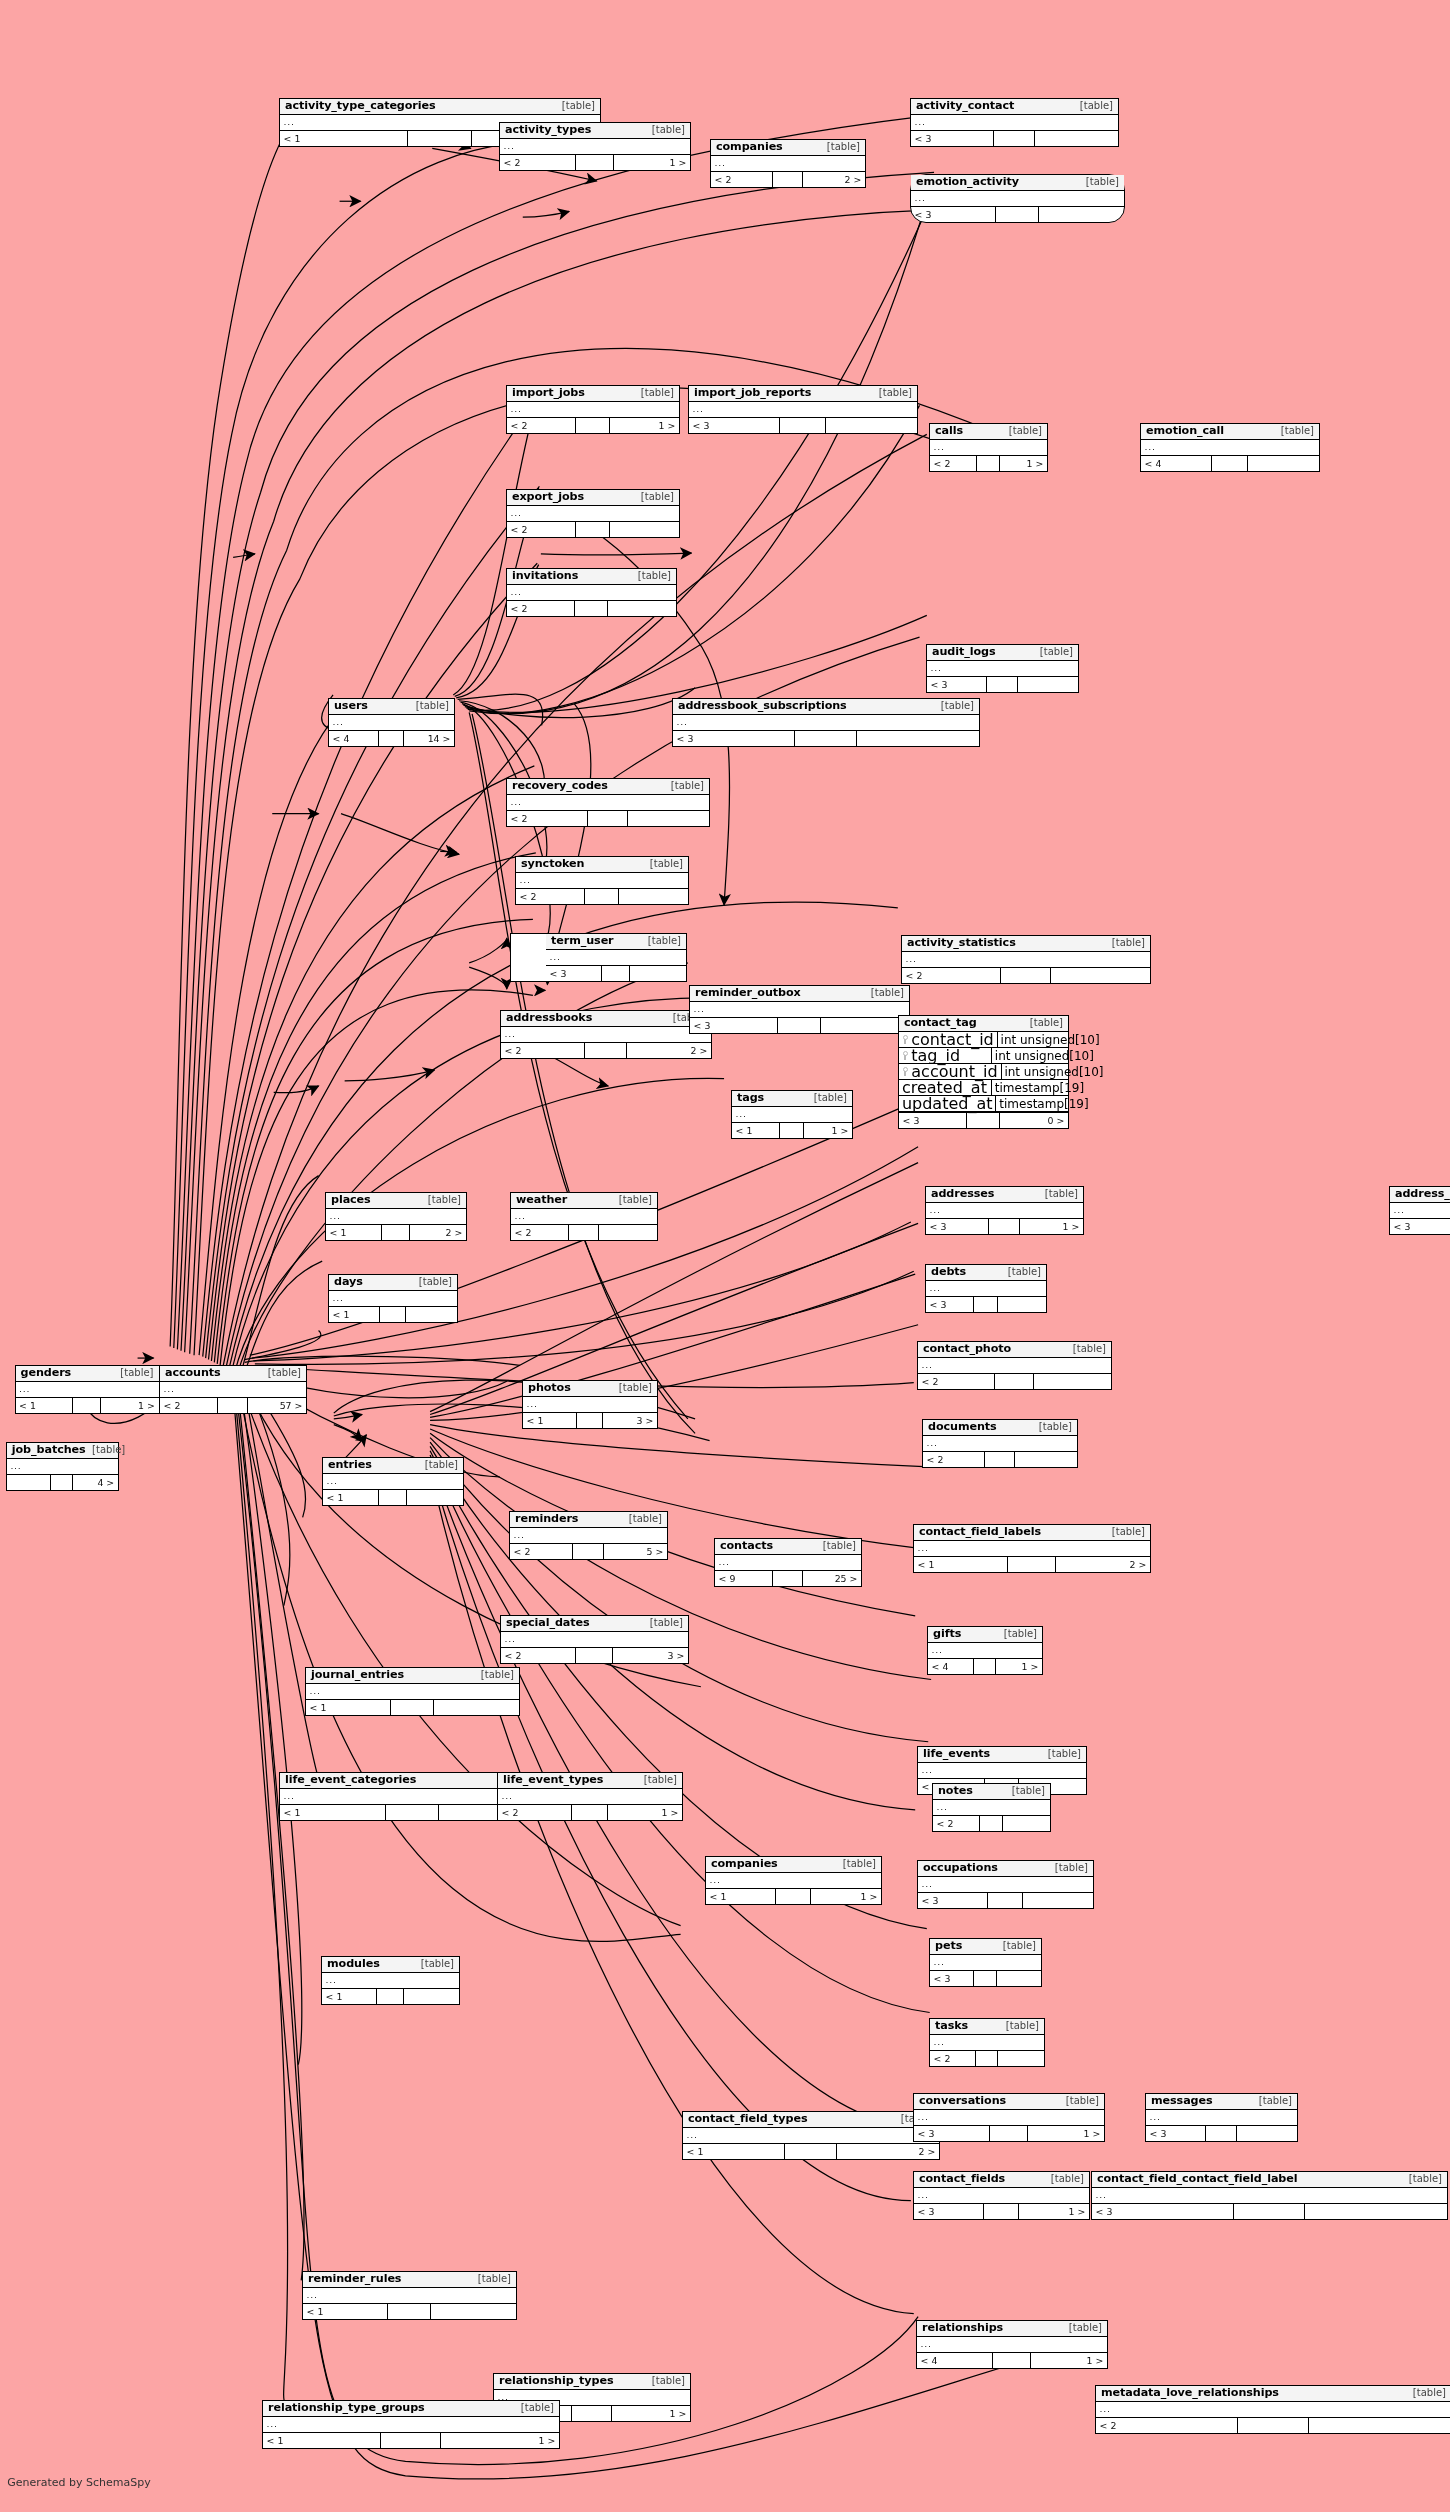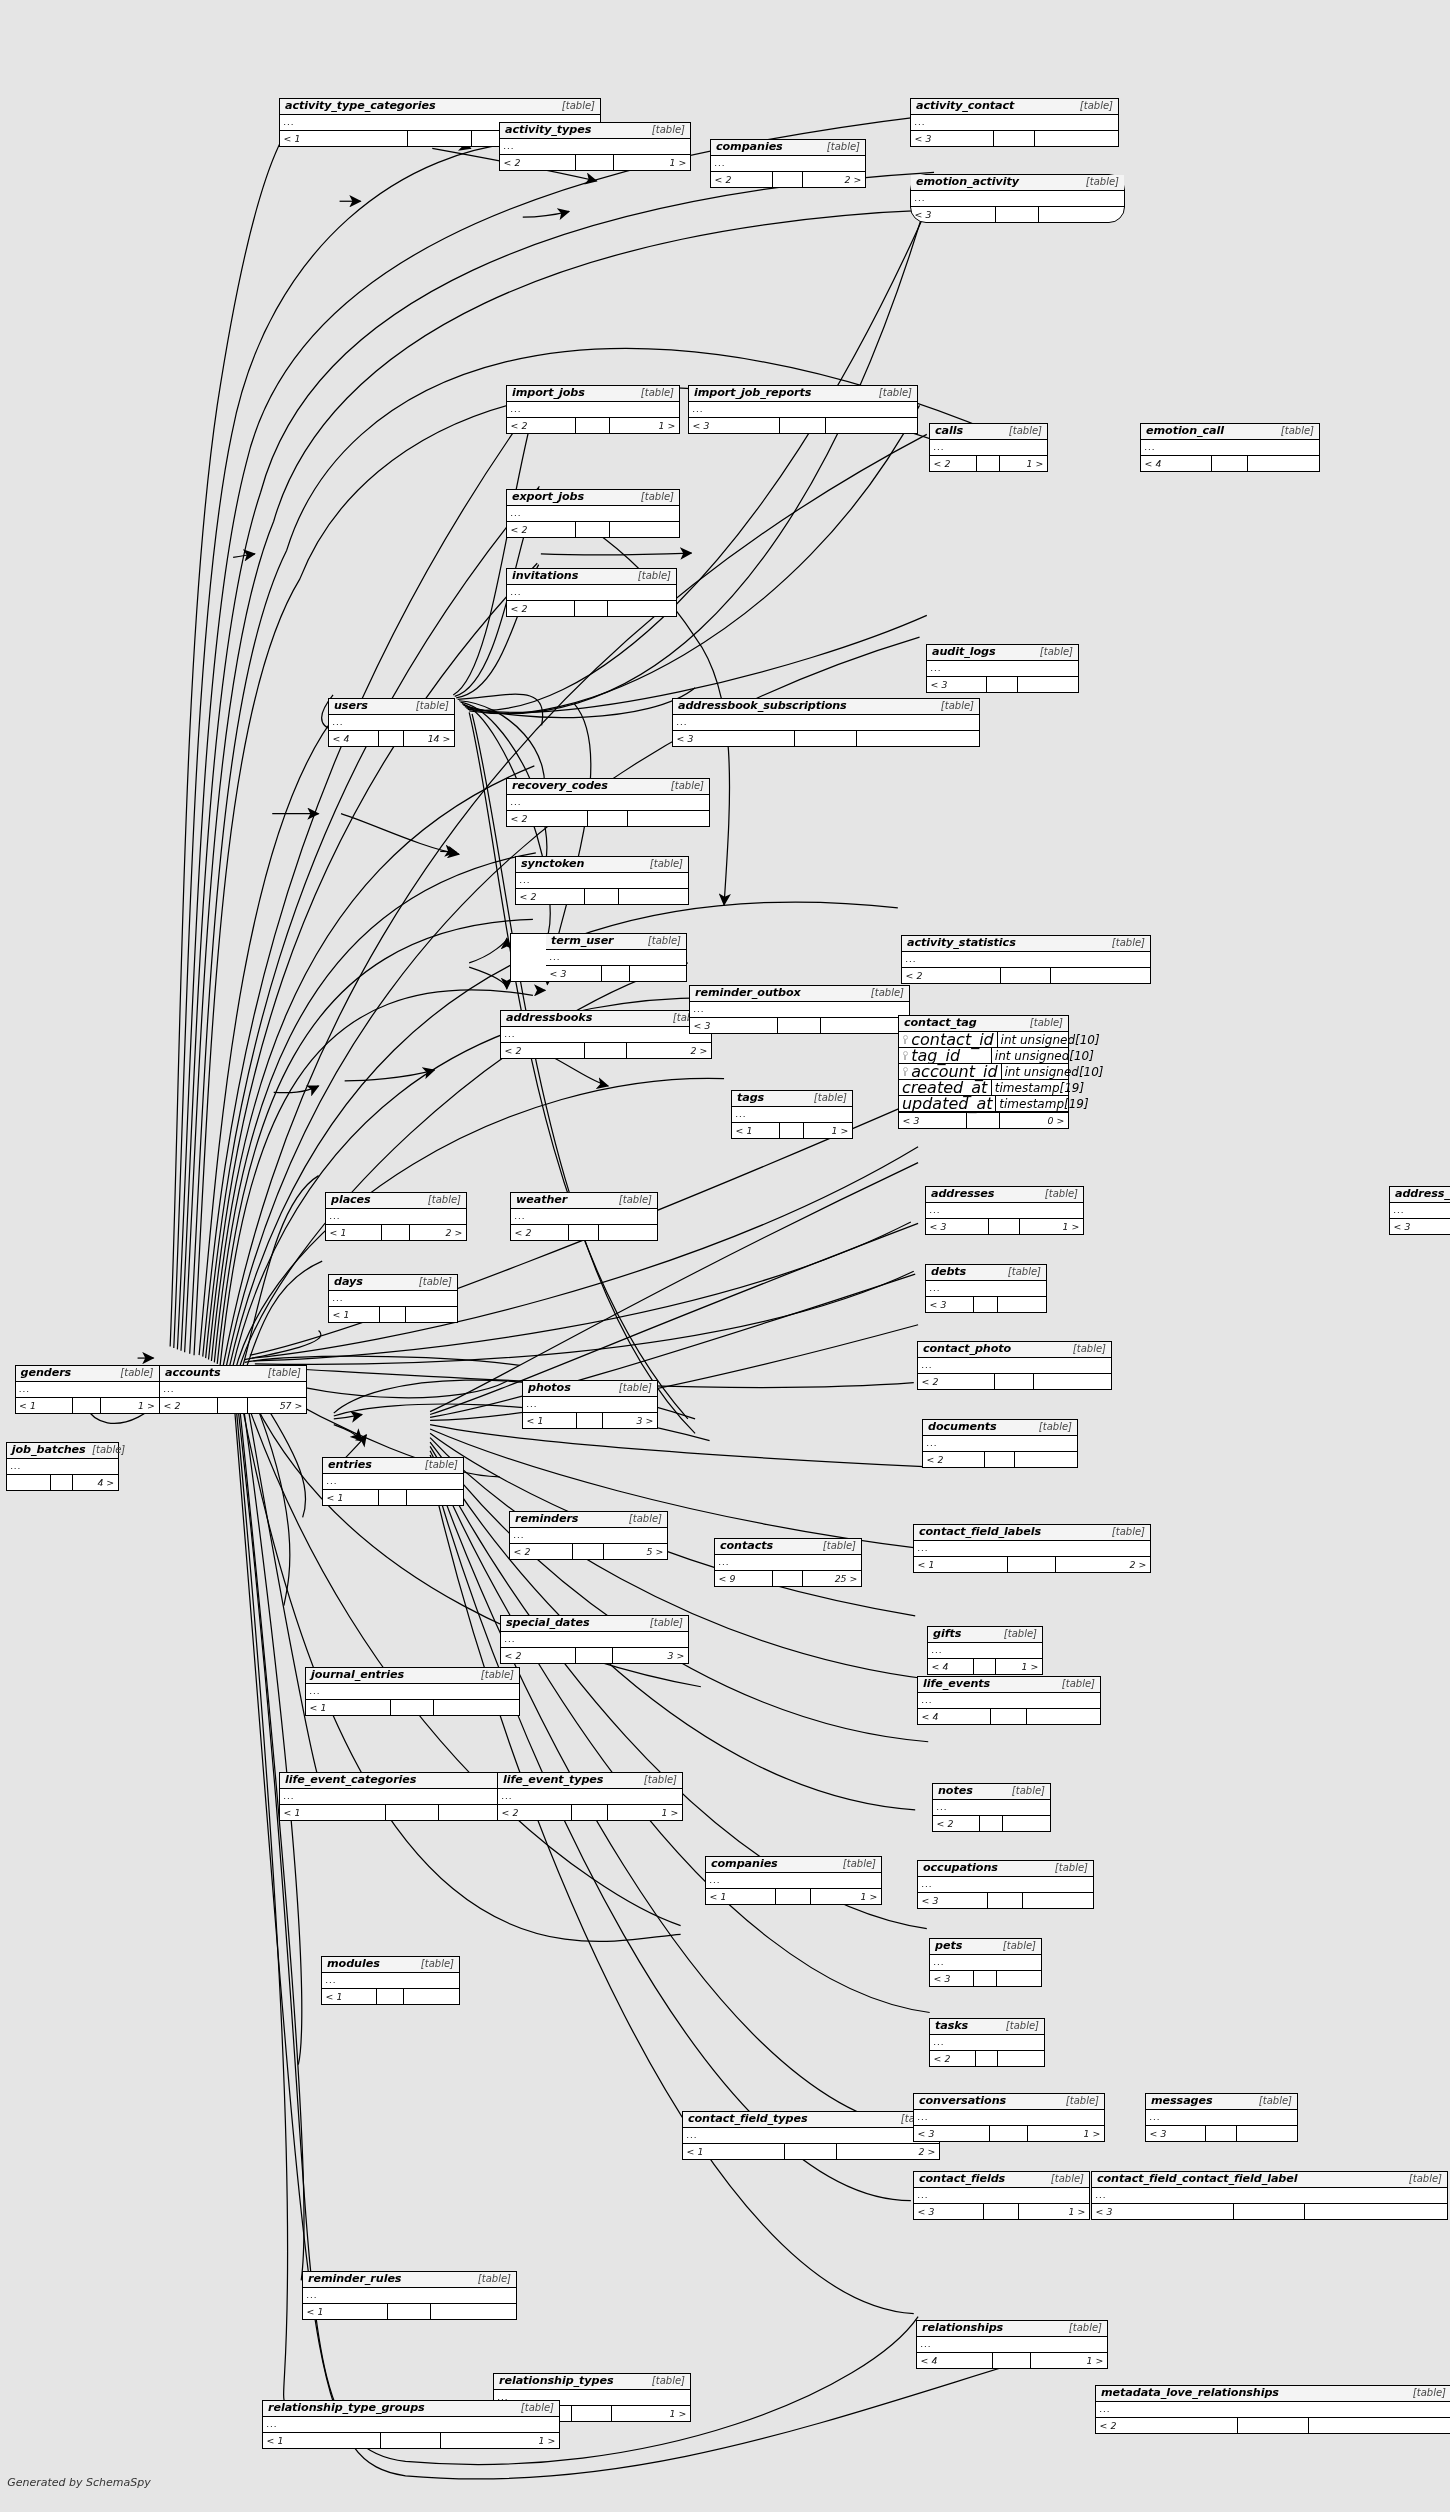--- a/index.html
+++ b/index.html
@@ -1,17 +1,17 @@
 <!DOCTYPE html>
 <html style="font-size:11.6px"><head>
 <meta charset="utf-8">
 <style>
   html,body{margin:0;padding:0;background:#ffffff;}
   body{width:1451px;height:2512px;font-family:"DejaVu Sans","Liberation Sans",sans-serif;-webkit-font-smoothing:antialiased;}
-  #canvas{position:relative;width:1451px;height:2512px;overflow:hidden;background:#e5e5e5;font-style:italic;}
+  #canvas{position:relative;width:1451px;height:2512px;overflow:hidden;background:#fca5a5;}
   #edges{position:absolute;left:0;top:0;width:1451px;height:2512px;pointer-events:none;}
 
   
   .tbl{position:absolute;box-sizing:border-box;border:1.2px solid #000;background:#fff;}
   .tbl .hdr{display:flex;align-items:center;justify-content:space-between;
             background:#f4f4f4;border-bottom:1.2px solid #000;
             padding:1.4px 5px 2.2px 5px;white-space:nowrap;line-height:1.05;}
   .tbl .tname{font-weight:bold;font-size:11.2px;color:#000;letter-spacing:-0.1px;}
   .tbl .ttag{font-size:10px;color:#444;font-weight:normal;padding-left:6.5px;}
   .tbl .body{height:15px;border-bottom:1.2px solid #000;position:relative;background:#fff;}
@@ -770,21 +770,21 @@
         </div>
         <div class="body">
           <span class="dots">...</span>
         </div>
         <div class="foot">
           <div class="c l">&lt; 1</div>
           <div class="c m"></div>
           <div class="c r"></div>
         </div>
       </div>
-      <div class="tbl" style="left: 917px; top: 1676px; width: 184px;">
+      <div class="tbl" style="left: 917px; top: 1746px; width: 170px;">
         <div class="hdr">
           <span class="tname">life_events</span>
           <span class="ttag">[table]</span>
         </div>
         <div class="body">
           <span class="dots">...</span>
         </div>
         <div class="foot">
           <div class="c l">&lt; 4</div>
           <div class="c m"></div>

